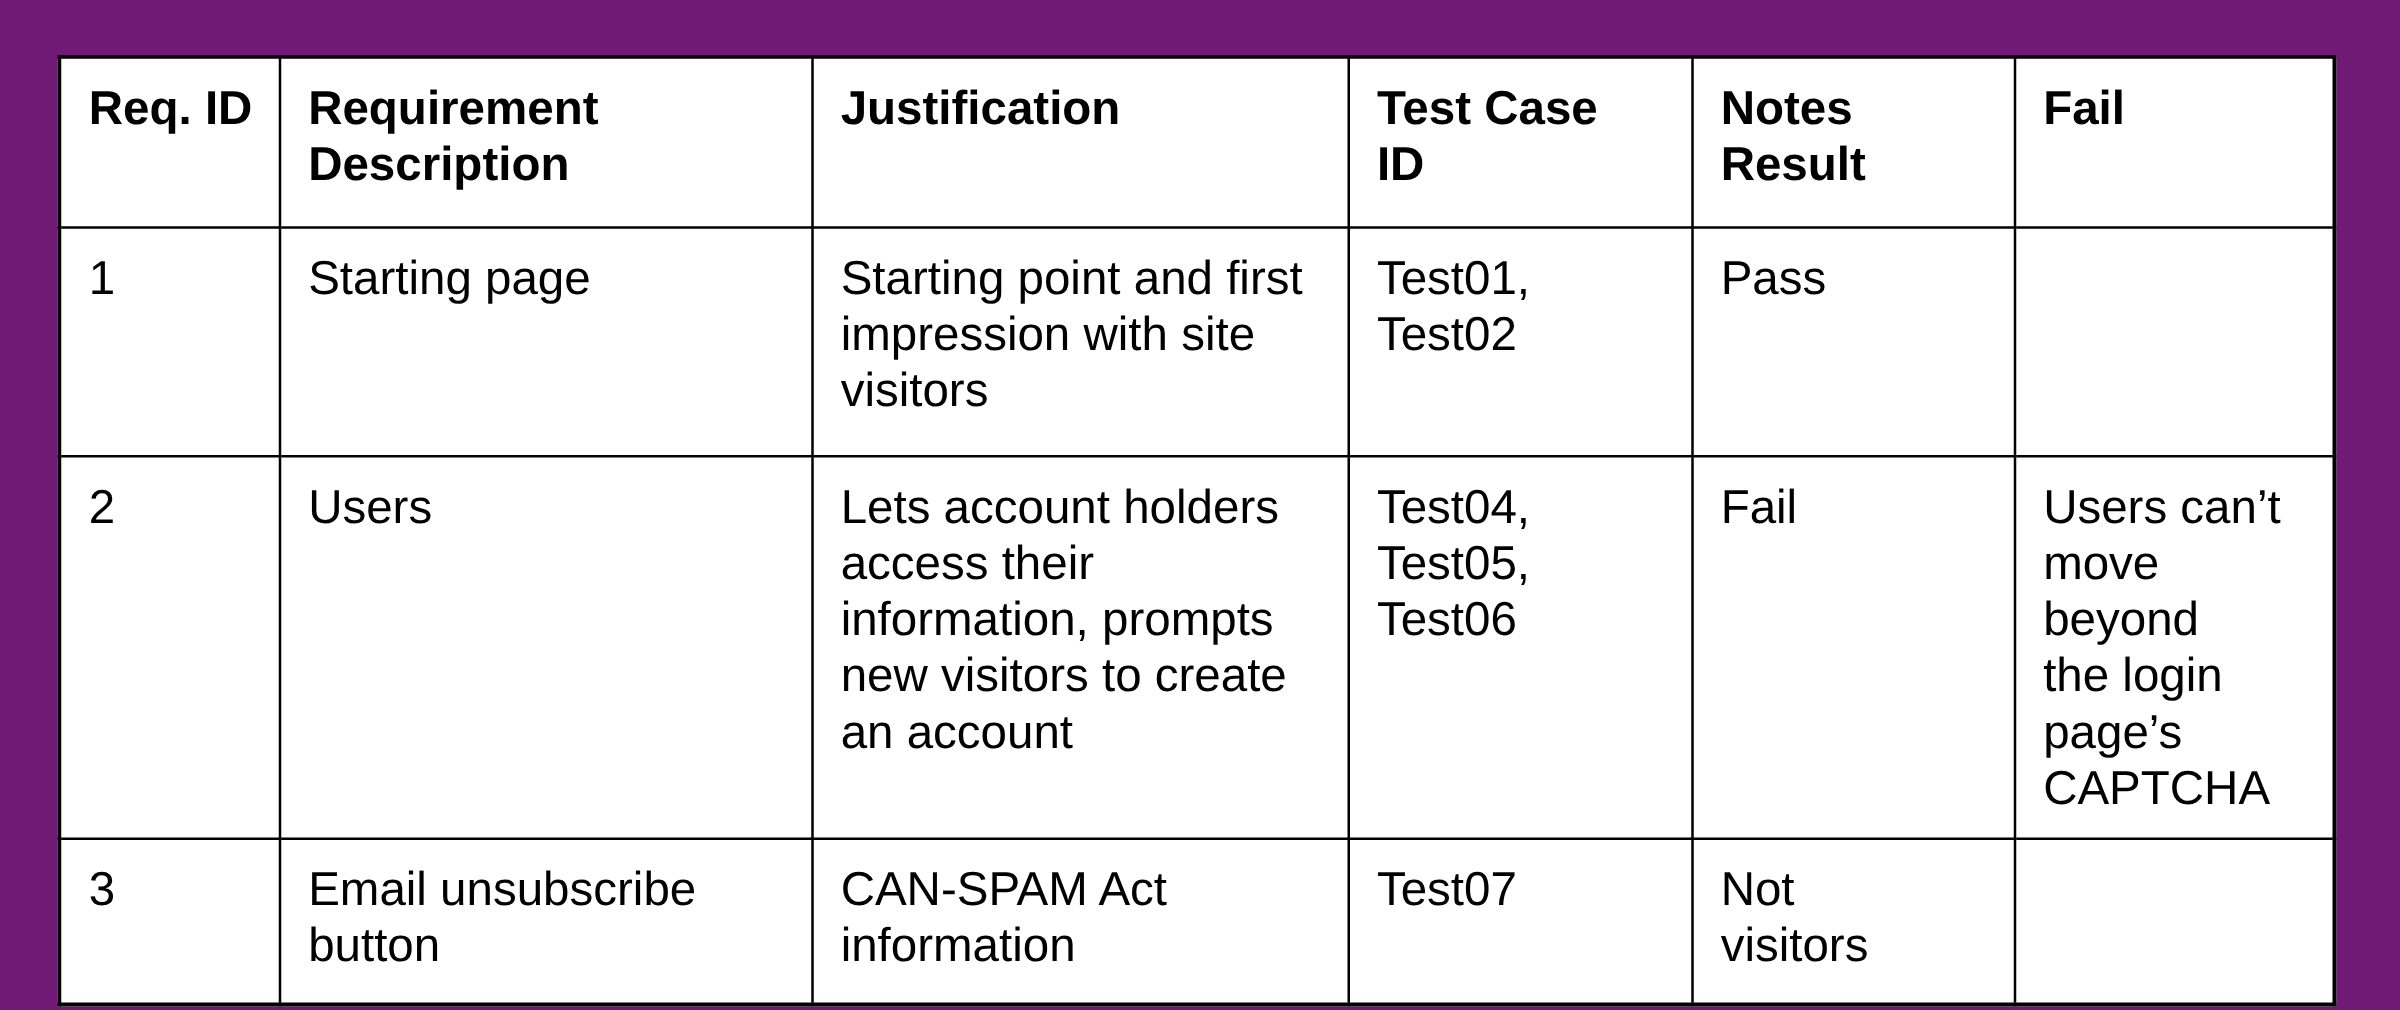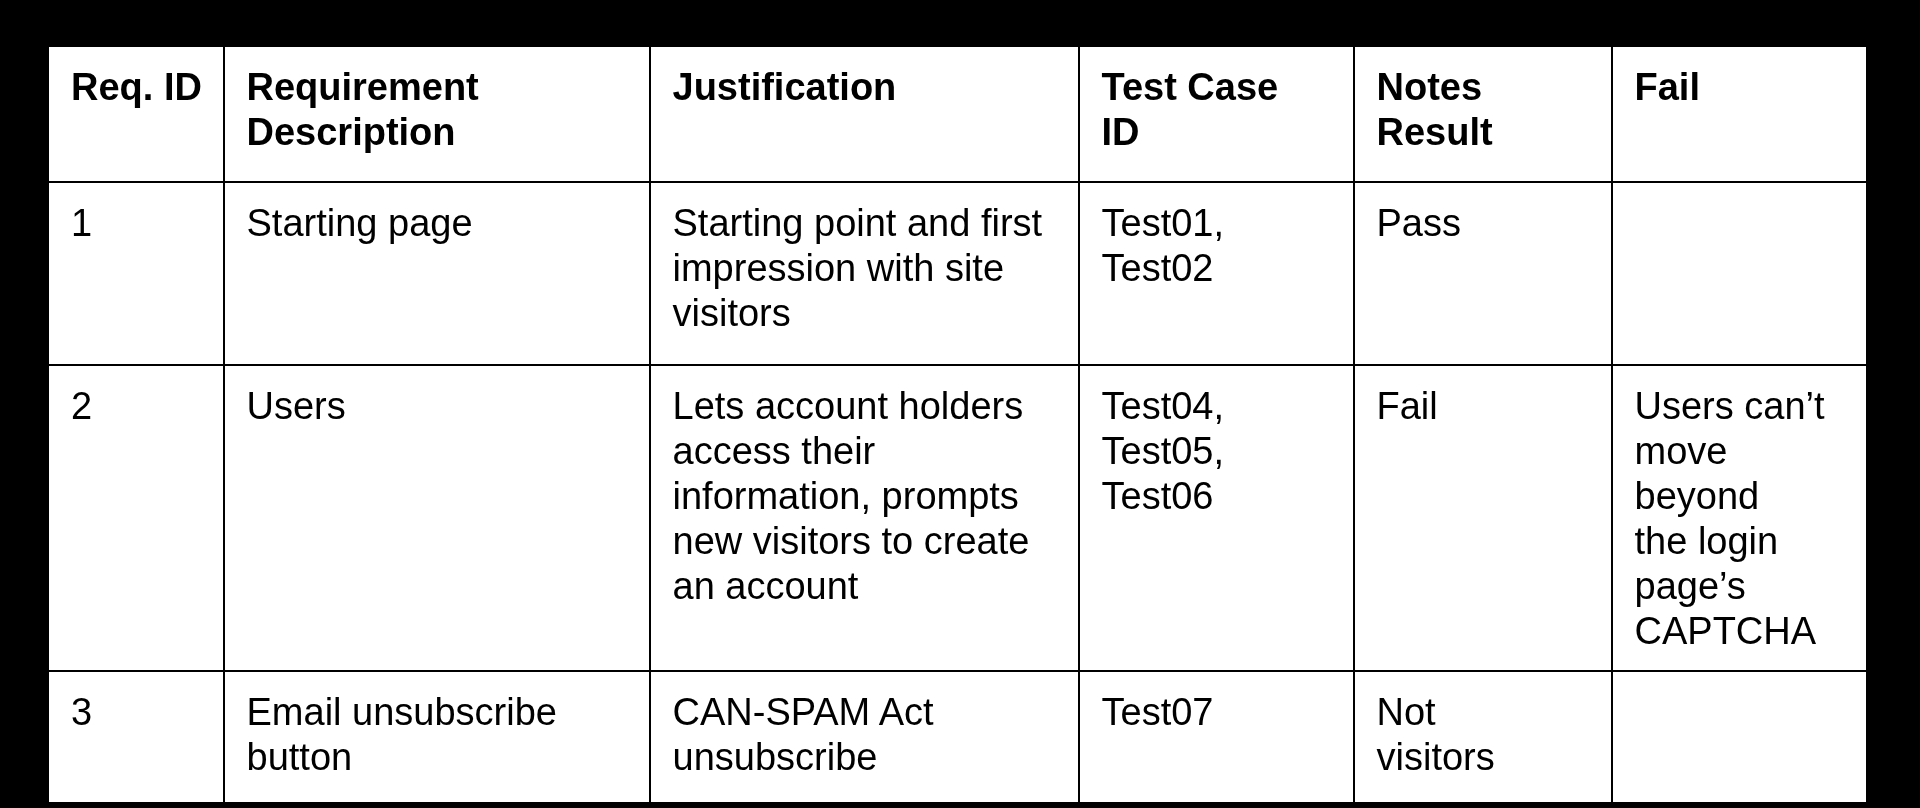--- a/index.html
+++ b/index.html
@@ -10,21 +10,21 @@
   body {
     width: 1920px;
     height: 808px;
     position: relative;
     font-family: "Liberation Sans", "DejaVu Sans", sans-serif;
     color: #000000;
   }
   .doc-canvas {
     position: absolute;
     inset: 0;
-    background: #000000;
+    background: #701a75;
     padding-left: 28px;
   }
   table.rtm {
     position: absolute;
     left: 46px;
     top: 44px;
     border-collapse: collapse;
     table-layout: fixed;
     width: 1820px;
     background: #ffffff;
@@ -103,21 +103,21 @@
 move beyond
 the login
 page’s
 CAPTCHA</td>
       </tr>
       <tr class="row-3">
         <td>3</td>
         <td>Email unsubscribe
 button</td>
         <td>CAN-SPAM Act
-unsubscribe</td>
+information</td>
         <td>Test07</td>
         <td>Not
 visitors</td>
         <td></td>
       </tr>
     </tbody>
   </table>
 
 </div>
 

